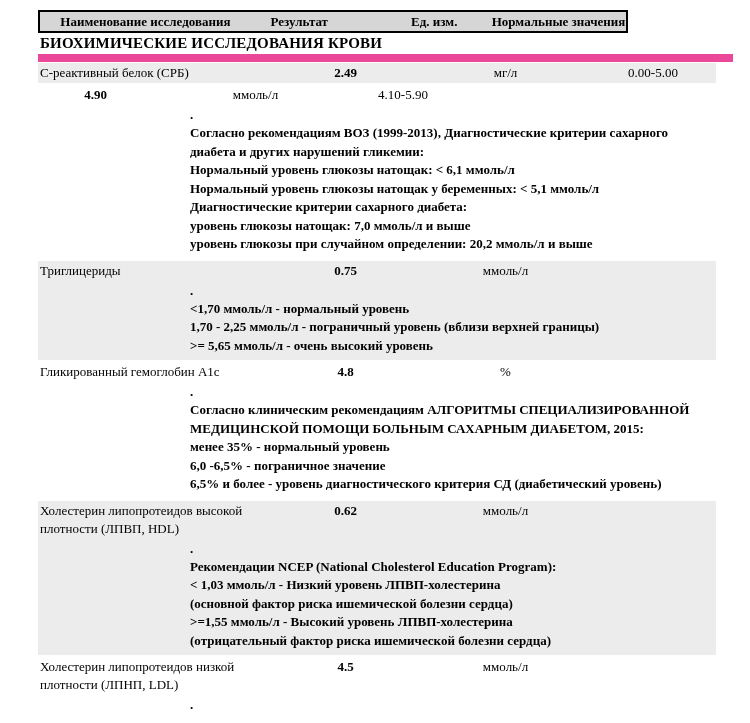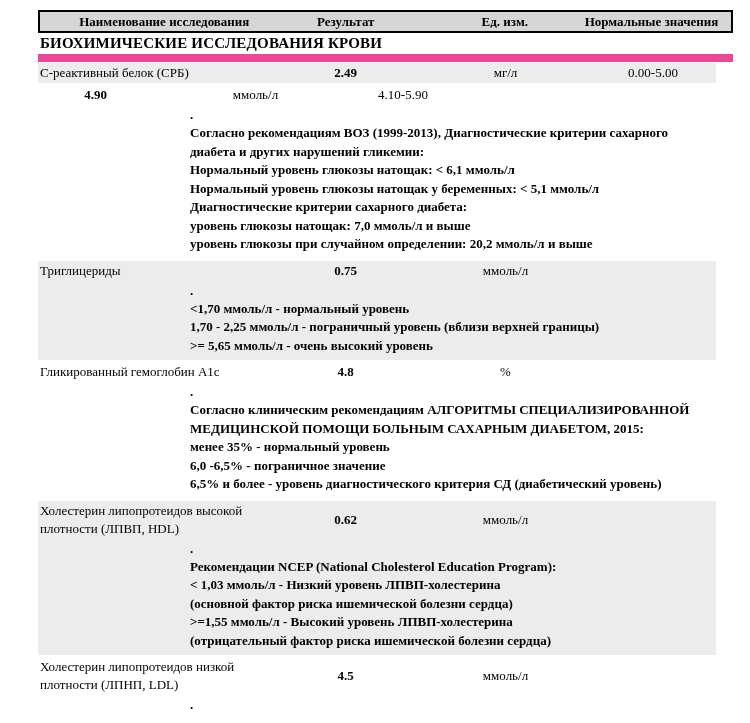--- a/index.html
+++ b/index.html
@@ -13,21 +13,21 @@
     overflow: hidden;
     font-family: "Liberation Serif", "DejaVu Serif", serif;
     color: #000000;
   }
   .page {
     padding: 10px 0 0 38px;
   }
   
   .table-header {
     box-sizing: border-box;
-    width: 695px;
+    width: 590px;
     height: 23px;
     background: #d6d6d6;
     border: 2px solid #000000;
     display: flex;
     align-items: center;
     font-weight: bold;
     font-size: 13px;
   }
   .cell { box-sizing: border-box; }
   .c-name   { width: 250px; }
@@ -46,21 +46,21 @@
     border-bottom: 8px solid #ec4899;
     margin-bottom: 1px;
   }
   
   .test-block { width: 678px; }
   .test-block.shaded { background: #ececec; }
   .test-block { margin-top: 2px; }
   .test-block.first { margin-top: 1px; }
   .test-row {
     display: flex;
-    align-items: center;
+    align-items: flex-start;
     width: 695px;
     font-size: 13px;
     line-height: 18px;
     padding: 1px 0;
   }
   .test-row .c-name { padding-left: 2px; }
   .test-row .c-result { font-weight: bold; }
   
   .comment {
     padding: 5px 0 5px 152px;

